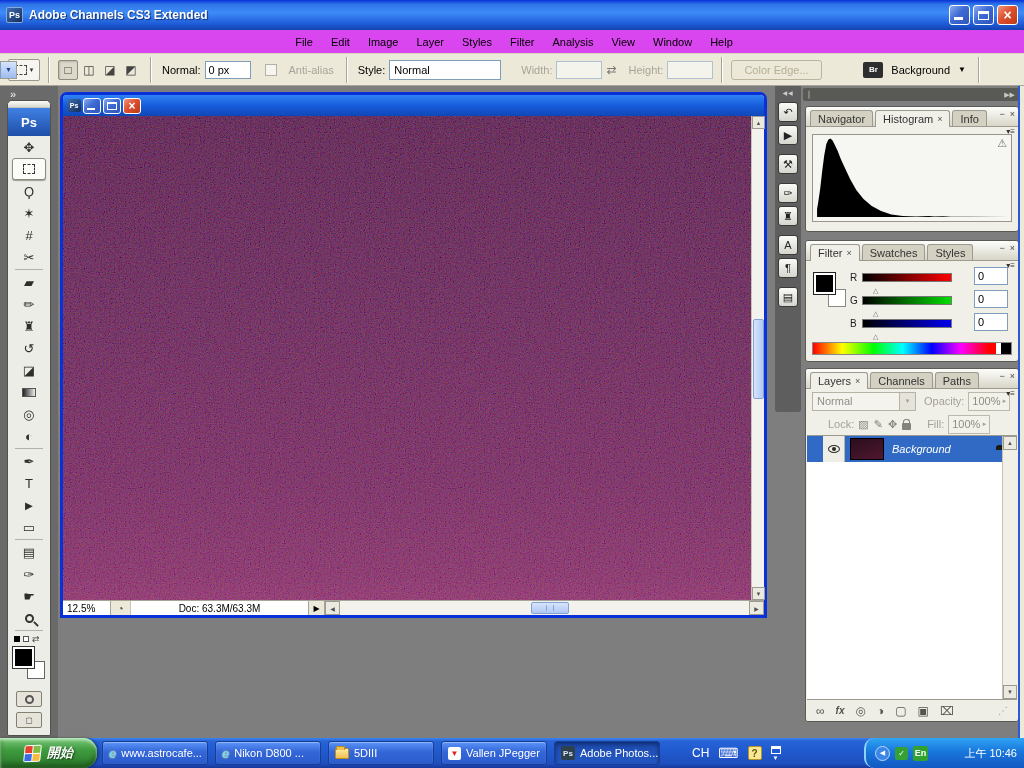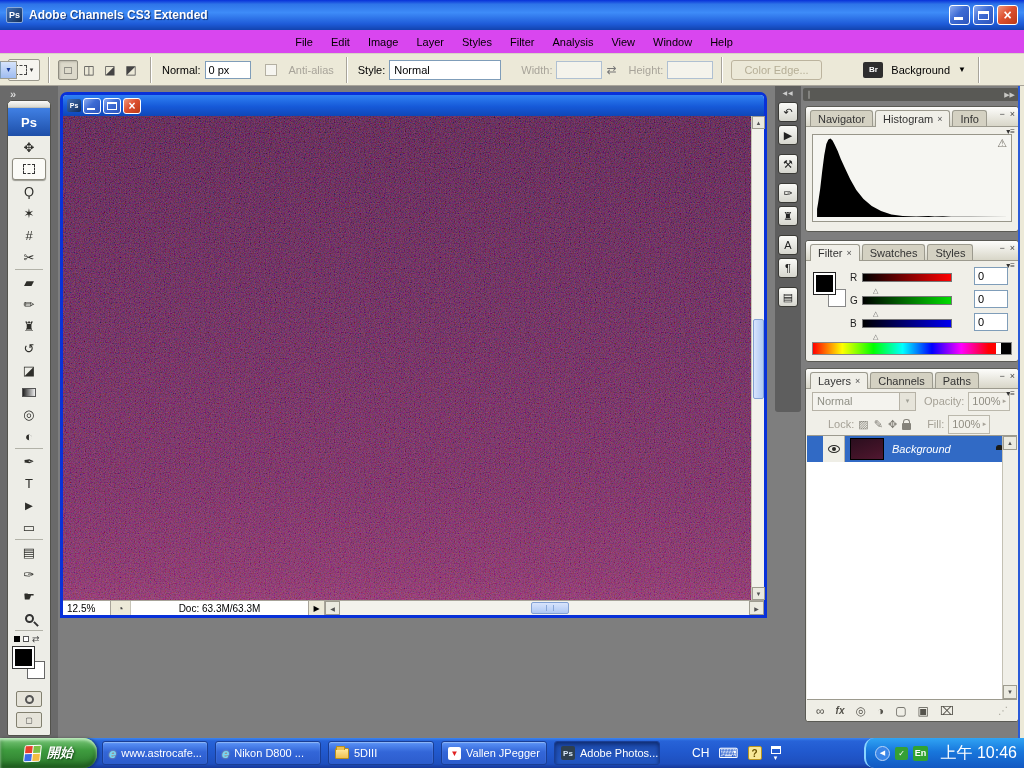--- a/index.html
+++ b/index.html
@@ -224,21 +224,21 @@
   .winstack .wv { font-size:6px; color:#fff; }
   .tray { position:absolute; right:0; top:0; width:160px; height:30px; border-radius:10px 0 0 10px;
     background:linear-gradient(180deg,#30A4F4 0%,#1877DC 45%,#1258C2 100%); border-left:2px solid #8AD4FF;
     display:flex; align-items:center; gap:5px; padding:0 7px 0 9px; }
   .tray-hide { width:15px; height:15px; border-radius:50%; background:#3A86E8; border:1px solid #BCD6F8; color:#fff;
     font-size:7px; display:flex; align-items:center; justify-content:center; }
   .tray-green { width:13px; height:13px; background:#35A035; border-radius:2px; color:#fff; font-size:8px;
     display:flex; align-items:center; justify-content:center; }
   .tray-en { width:15px; height:15px; background:#31A231; border-radius:2px; color:#fff; font-size:9px; font-weight:bold;
     display:flex; align-items:center; justify-content:center; }
-  .clock { margin-left:auto; color:#fff; font-size:16px; white-space:nowrap; }
+  .clock { margin-left:auto; color:#fff; font-size:11px; white-space:nowrap; }
 </style>
 </head>
 <body>
 
 <div id="screen">
 
   <div class="titlebar">
     <span class="ps-badge">Ps</span>
     <span class="wtitle">Adobe Channels CS3 Extended</span>
     <span class="winbtn">

